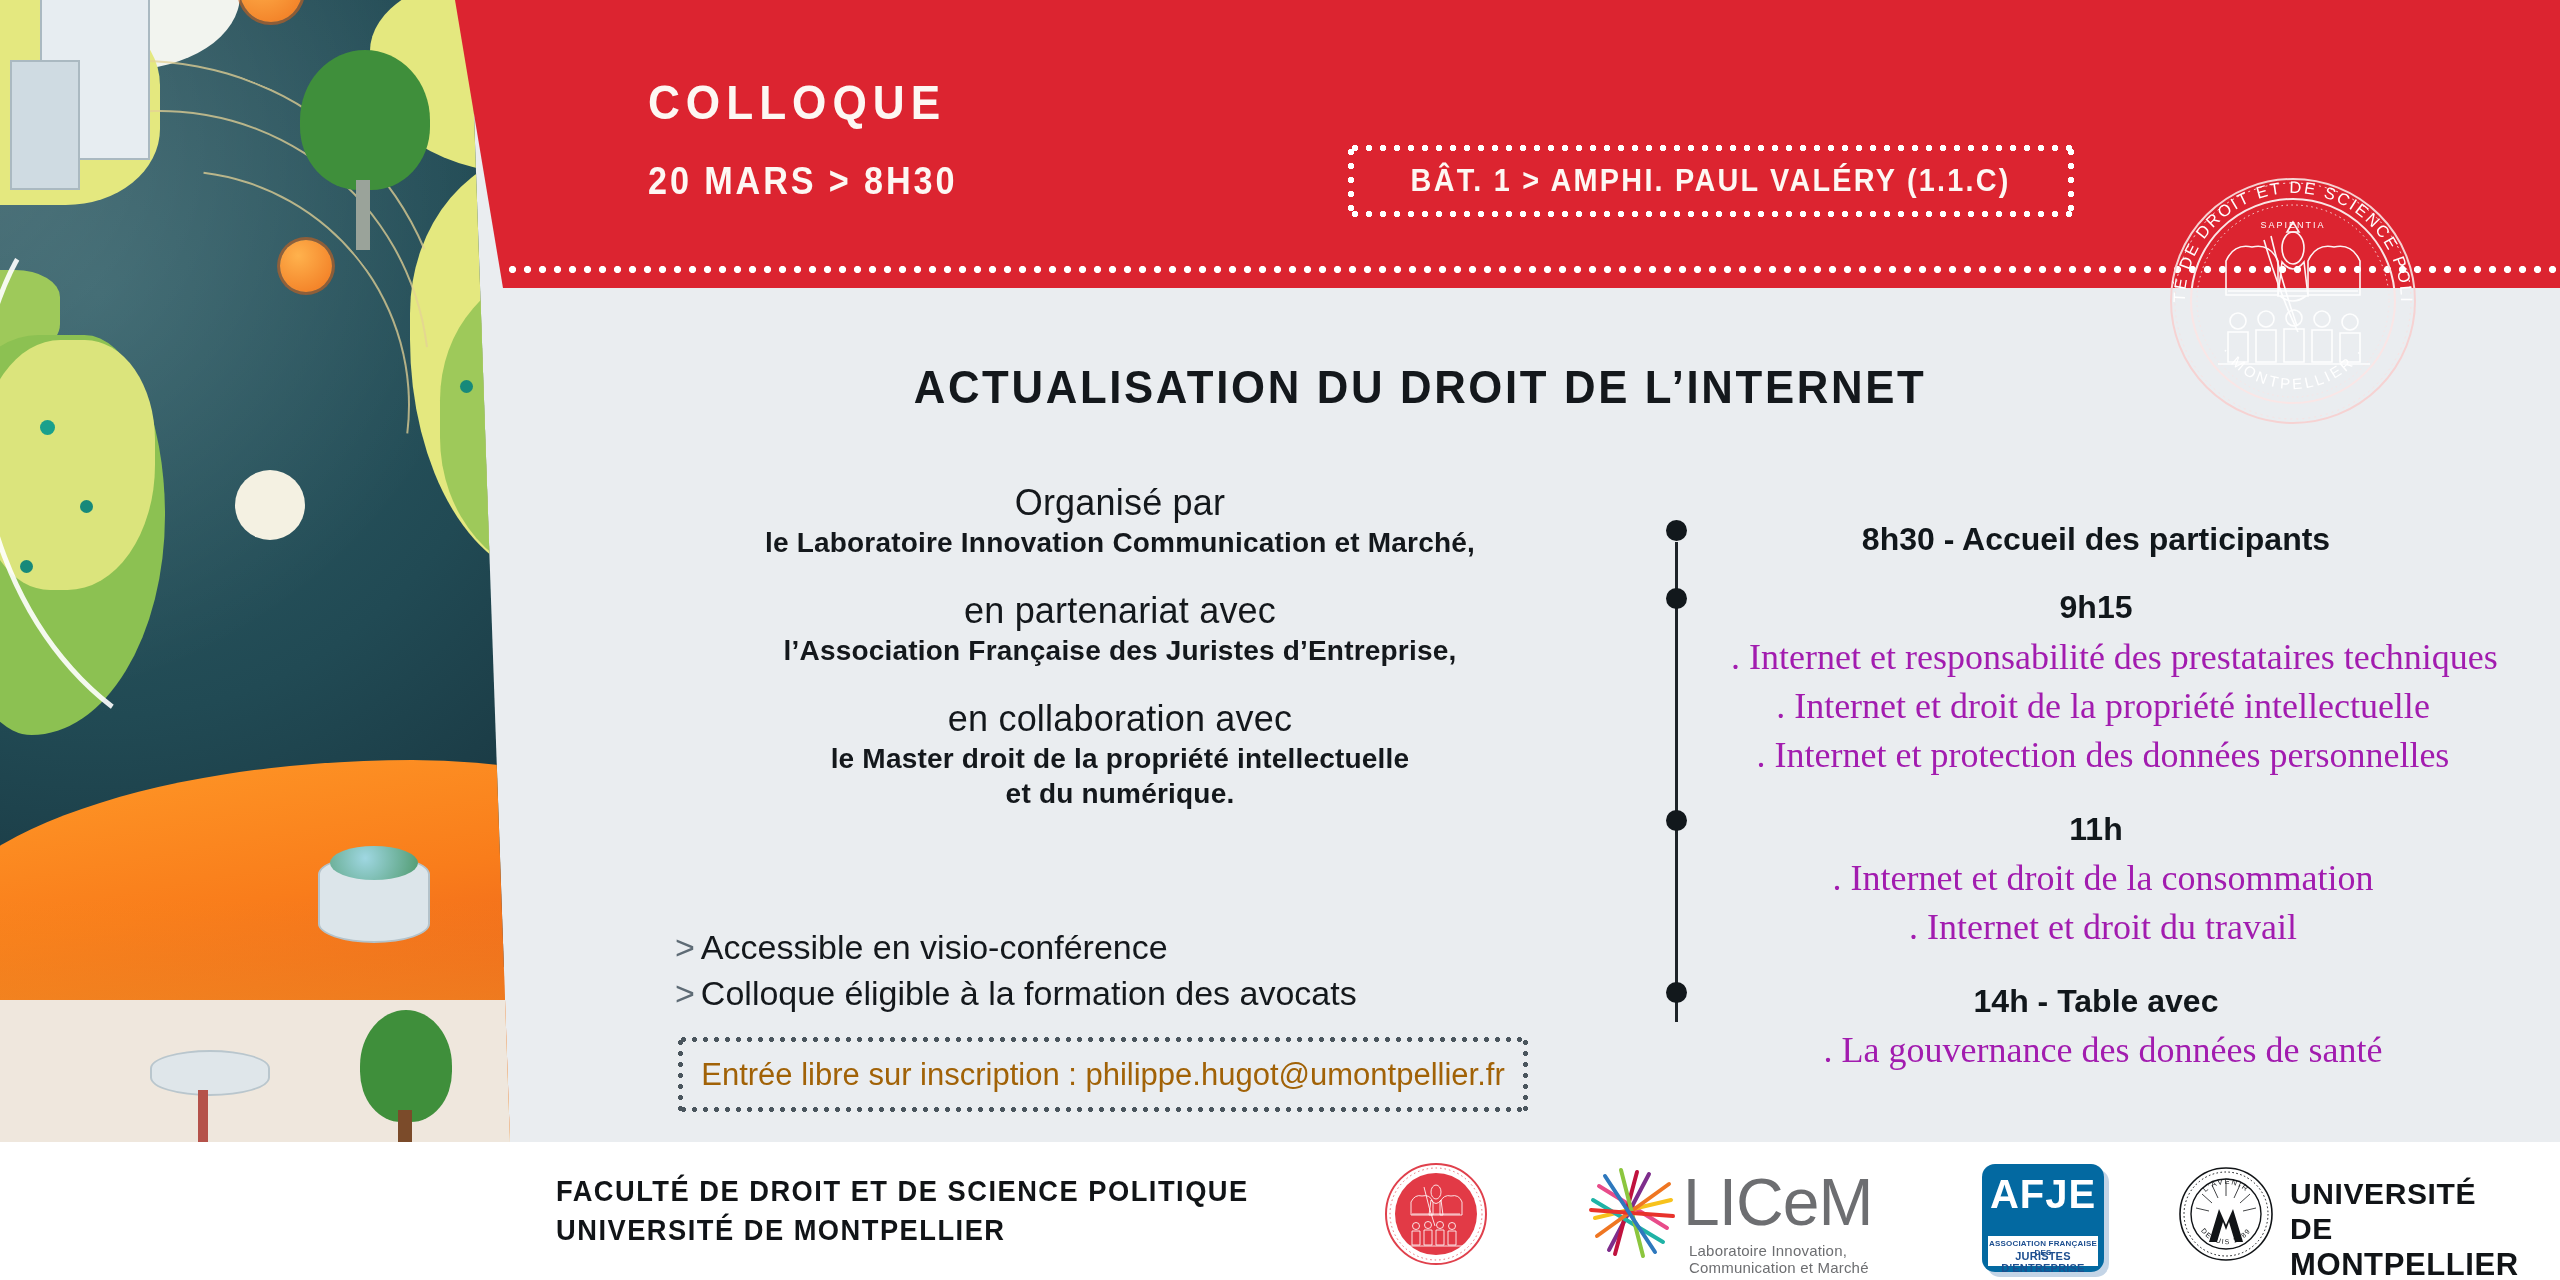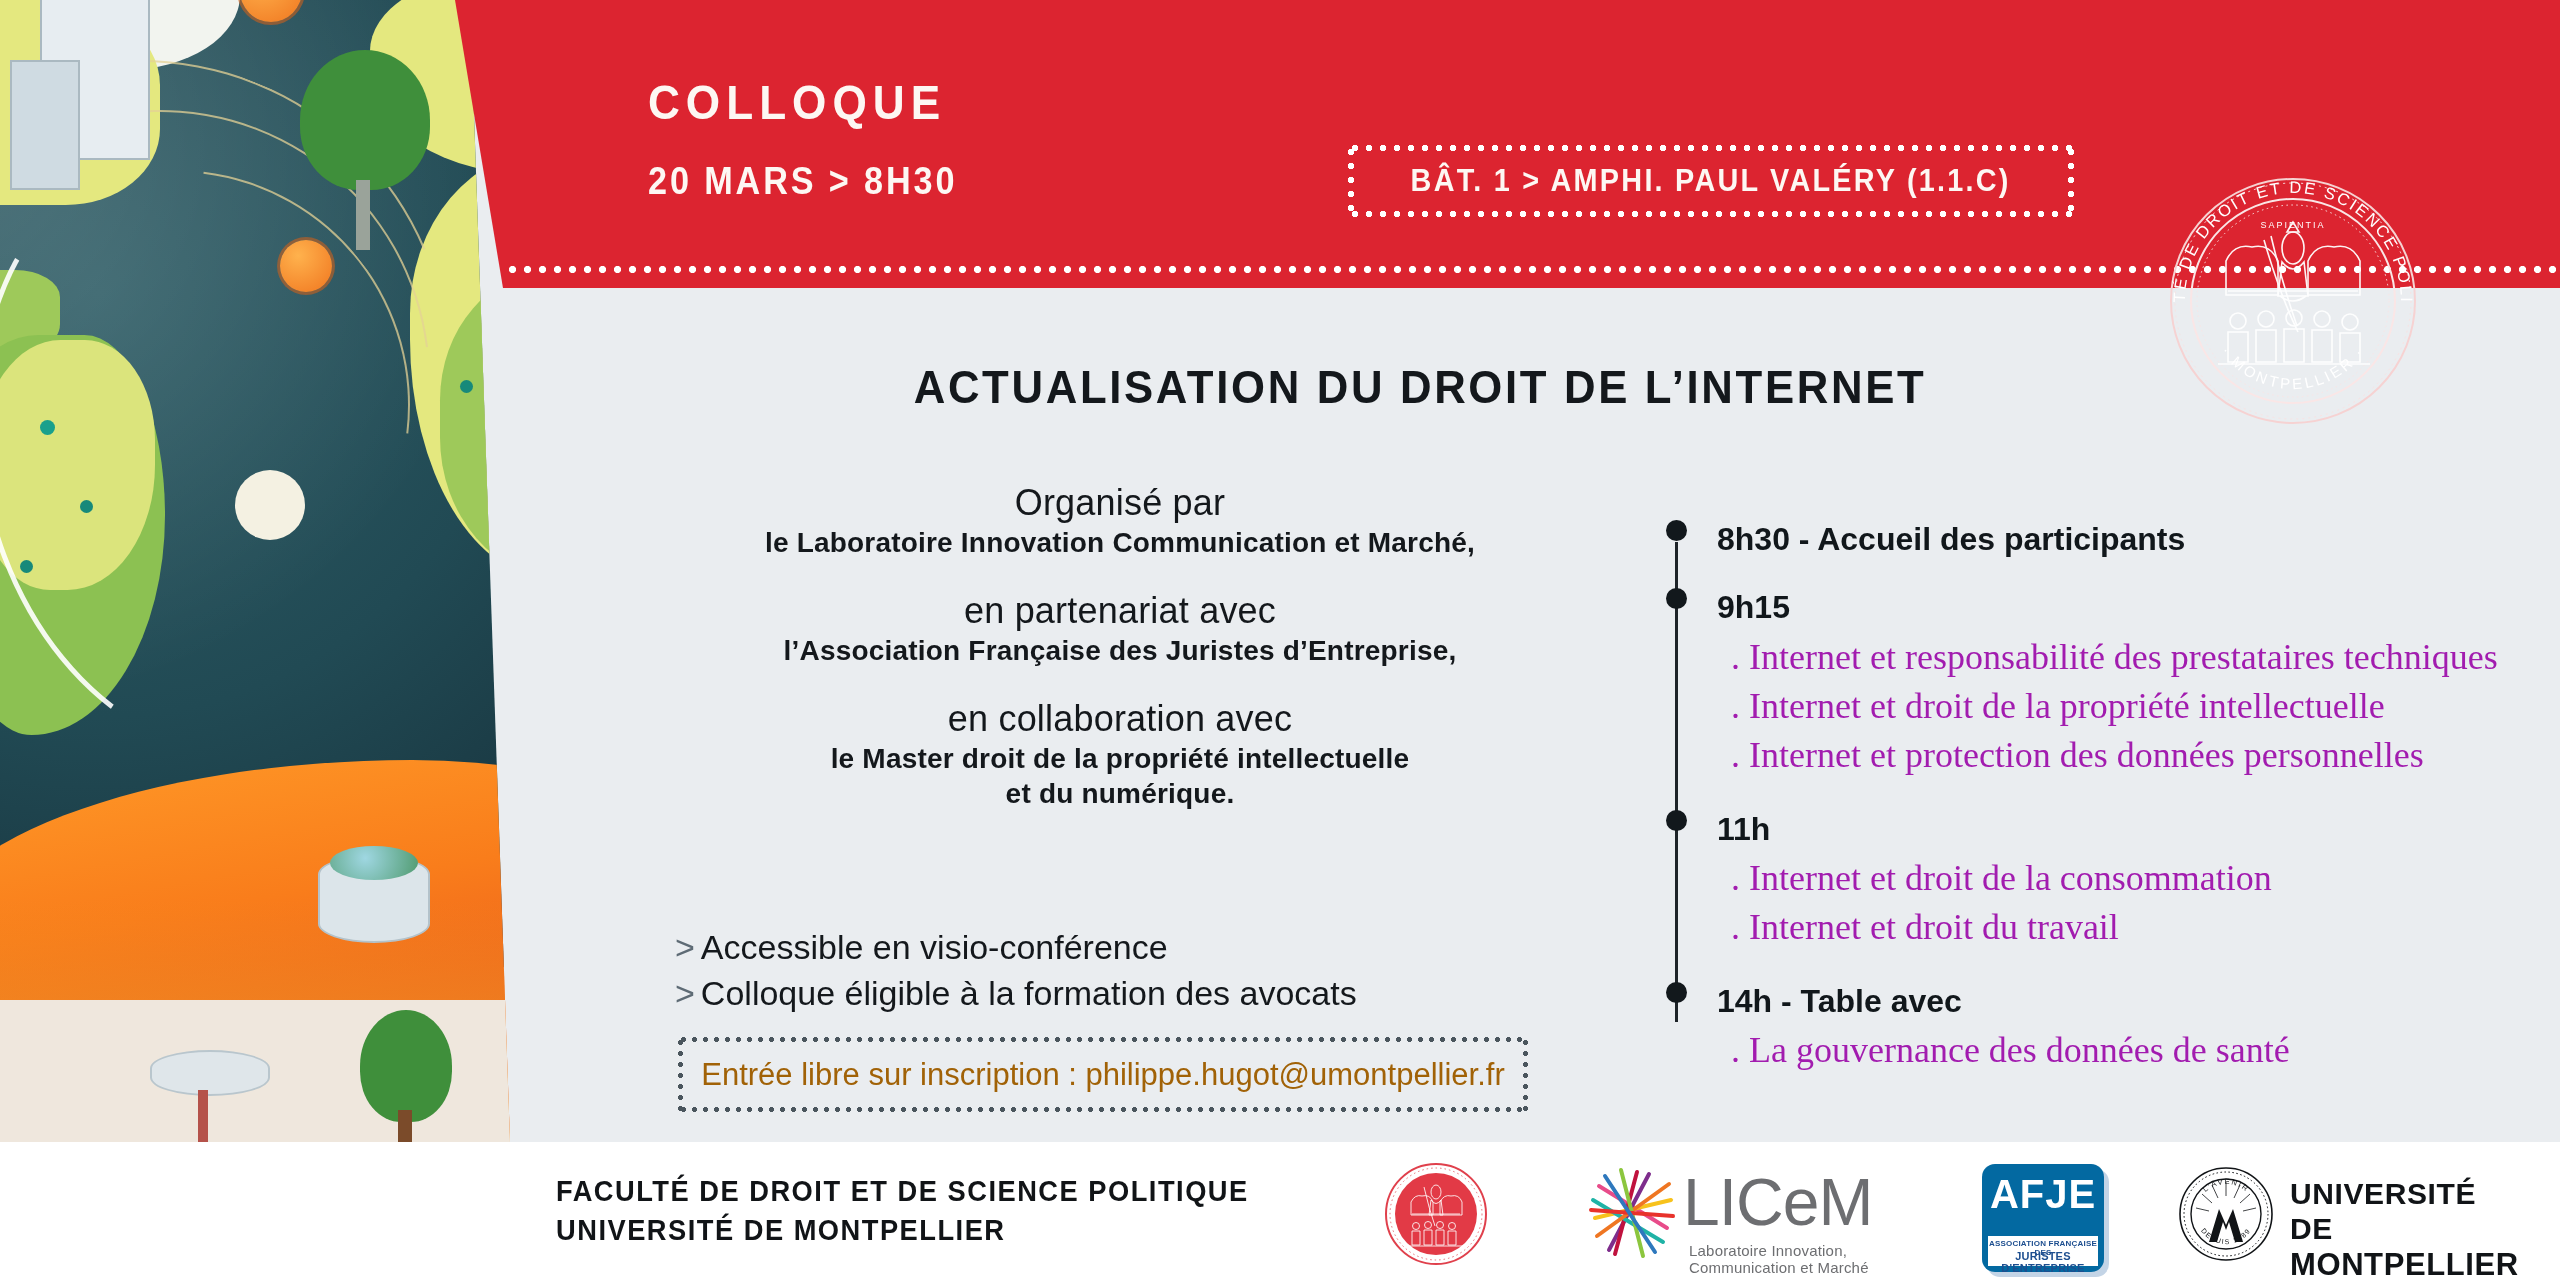--- a/index.html
+++ b/index.html
@@ -98,21 +98,21 @@
       radial-gradient(circle,#4a555d 38%,rgba(0,0,0,0) 42%) top left/11px 5px repeat-x,
       radial-gradient(circle,#4a555d 38%,rgba(0,0,0,0) 42%) bottom left/11px 5px repeat-x,
       radial-gradient(circle,#4a555d 38%,rgba(0,0,0,0) 42%) top left/5px 11px repeat-y,
       radial-gradient(circle,#4a555d 38%,rgba(0,0,0,0) 42%) top right/5px 11px repeat-y;}
   #reg-text{position:relative;font-size:31px;color:#a16207;
             font-family:"Liberation Sans Narrow","Liberation Sans",sans-serif;}
 
   
   #prog{position:absolute;left:1675px;top:520px;width:800px;}
   #prog-line{position:absolute;left:0;top:22px;width:3px;height:480px;background:#1d2328;}
-  .slot{position:relative;padding-left:42px;}
+  .slot{position:relative;padding-left:42px;text-align:center;}
   .slot .bullet{position:absolute;left:-9px;width:21px;height:21px;border-radius:50%;background:#12181c;}
   .slot-time{font-size:32px;font-weight:bold;color:#11171b;line-height:1.2;
              font-family:"Liberation Sans Narrow","Liberation Sans",sans-serif;white-space:nowrap;}
   .slot-items{margin-top:6px;}
   .slot-item{font-size:36px;color:#a21caf;line-height:1.36;padding-left:14px;white-space:nowrap;
              font-family:Liberation Serif, serif;}
   .slot-sp{height:30px;}
 
   
   #footer{position:absolute;left:0;top:1142px;width:2560px;height:138px;background:#ffffff;}

